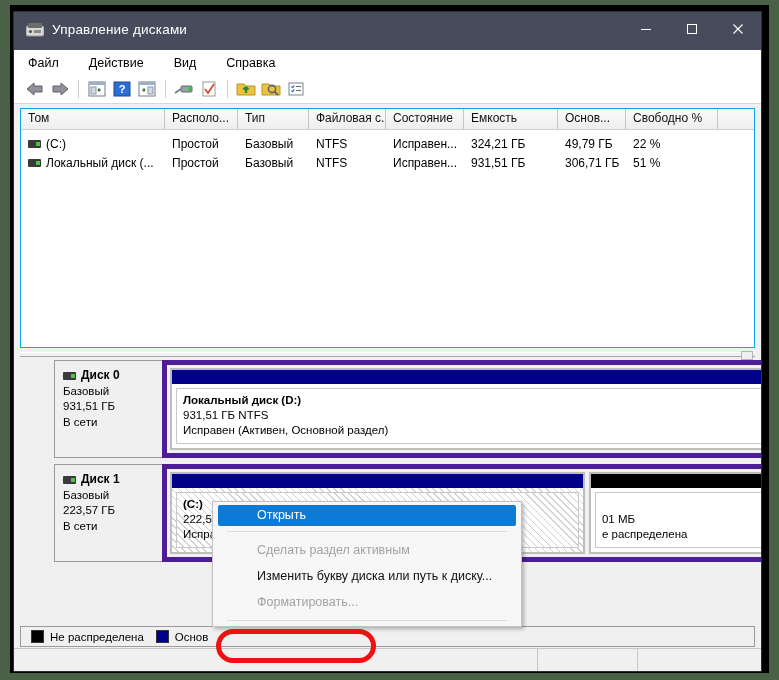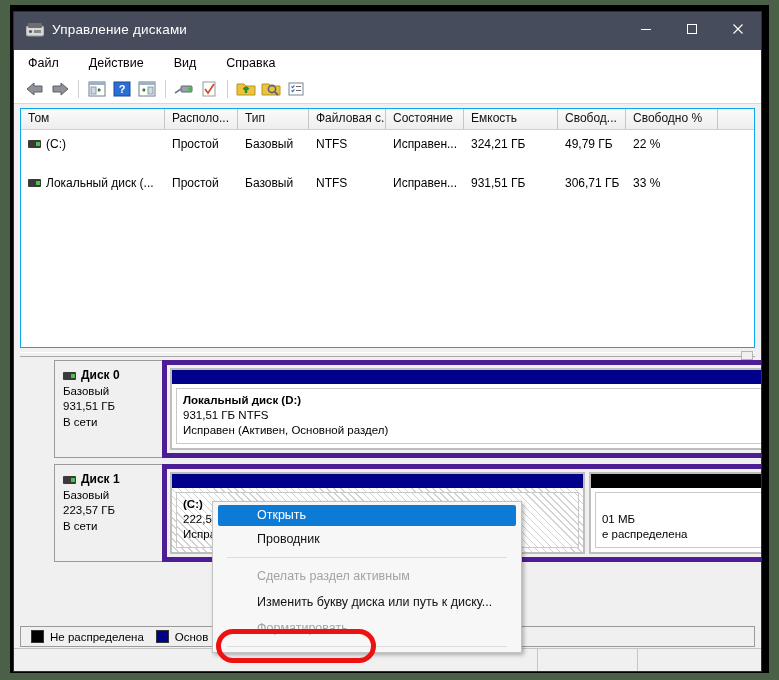--- a/index.html
+++ b/index.html
@@ -67,21 +67,21 @@
     height:20px;display:flex;background:#f0f0f0;
     border-bottom:1px solid #d0d0d0;
   }
   #listhead .hc{
     box-sizing:border-box;
     border-right:1px solid #c6c6c6;
     padding:2px 0 0 7px;font-size:12px;color:#111;
     background:linear-gradient(#fbfbfb,#eeeeee);
     overflow:hidden;white-space:nowrap;
   }
-  .row{display:flex;height:19px;align-items:center;margin-top:20px;}
+  .row{display:flex;height:19px;align-items:center;}
   .cell{box-sizing:border-box;padding-left:7px;font-size:12px;color:#000;
         overflow:hidden;white-space:nowrap;}
   .vicon{
     display:inline-block;width:13px;height:8px;background:#3a3a3a;
     border-radius:1px;margin-right:5px;position:relative;vertical-align:middle;
   }
   .vicon::after{content:"";position:absolute;right:1px;top:2px;width:4px;height:4px;background:#4cc24c;}
   
   #splitter{
     position:absolute;left:6px;top:338px;width:735px;height:9px;
@@ -285,21 +285,21 @@
   </div>
 
   <div id="listwrap">
     <div id="listhead">
       <div class="hc" style="width:144px">Том</div>
       <div class="hc" style="width:73px">Располо...</div>
       <div class="hc" style="width:71px">Тип</div>
       <div class="hc" style="width:77px">Файловая с...</div>
       <div class="hc" style="width:78px">Состояние</div>
       <div class="hc" style="width:94px">Емкость</div>
-      <div class="hc" style="width:68px">Свобод...</div>
+      <div class="hc" style="width:68px">Основ...</div>
       <div class="hc" style="width:92px">Свободно %</div>
       <div class="hc" style="width:36px;border-right:none"></div>
     </div>
 
     <div class="row" style="margin-top:4px">
       <div class="cell" style="width:144px">
         <span class="vicon"></span><span>(C:)</span>
       </div>
       <div class="cell" style="width:73px">Простой</div>
       <div class="cell" style="width:71px">Базовый</div>
@@ -313,21 +313,21 @@
     <div class="row">
       <div class="cell" style="width:144px">
         <span class="vicon"></span><span>Локальный диск (...</span>
       </div>
       <div class="cell" style="width:73px">Простой</div>
       <div class="cell" style="width:71px">Базовый</div>
       <div class="cell" style="width:77px">NTFS</div>
       <div class="cell" style="width:78px">Исправен...</div>
       <div class="cell" style="width:94px">931,51 ГБ</div>
       <div class="cell" style="width:68px">306,71 ГБ</div>
-      <div class="cell" style="width:92px">33 %</div>
+      <div class="cell" style="width:92px">51 %</div>
     </div>
   </div>
 
   <div id="splitter">
     <div class="sline"></div>
     <div class="sline2"></div>
     <div class="grip"></div>
   </div>
 
   <div id="graphpane">
@@ -393,21 +393,20 @@
   </div>
 
   <div id="statusbar">
     <div class="sp" style="width:524px"></div>
     <div class="sp" style="width:100px"></div>
     <div class="sp" style="width:122px;border-right:none"></div>
   </div>
 
   <div id="ctxmenu">
     <div class="cmi sel">Открыть</div>
-    <div class="cmi">Проводник</div>
     <div class="cmsep"></div>
     <div class="cmi dis">Сделать раздел активным</div>
     <div class="cmi">Изменить букву диска или путь к диску...</div>
     <div class="cmi dis">Форматировать...</div>
     <div class="cmsep"></div>
 
   </div>
 
   <div id="redbox"></div>
 

